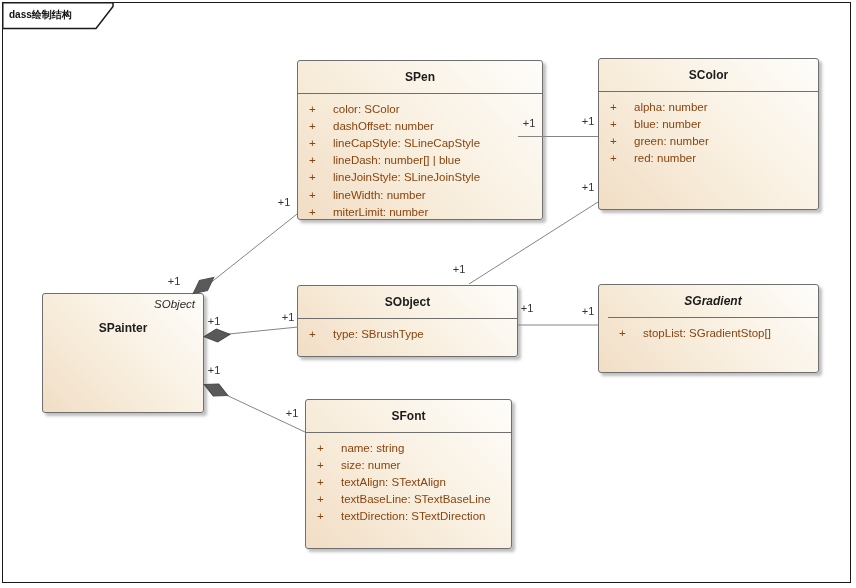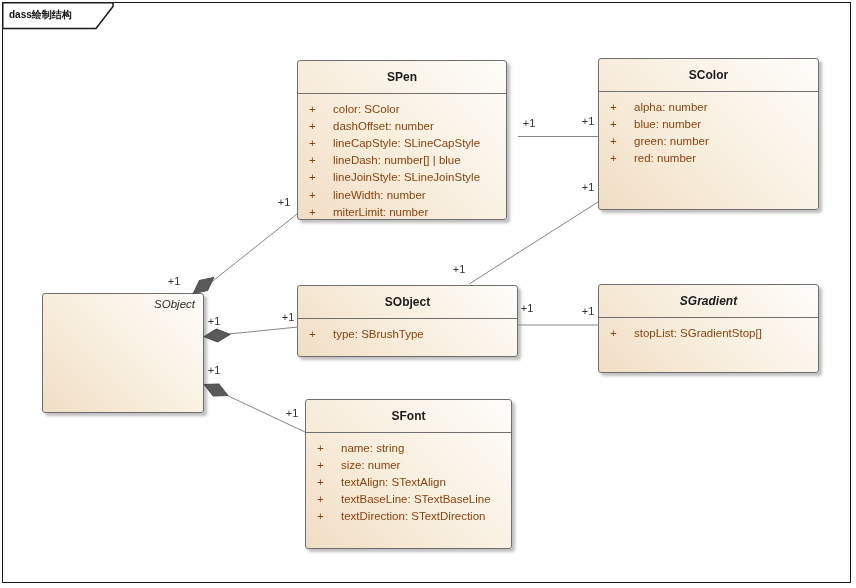--- a/index.html
+++ b/index.html
@@ -59,23 +59,24 @@
 <div id="canvas">
 
   <div class="frame-border"></div>
   <svg class="frame-tab-svg" width="120" height="30">
     <polygon points="0.75,0.75 111,0.75 111,4.5 94,26.5 0.75,26.5" fill="#ffffff" stroke="#1a1a1a" stroke-width="1.5"></polygon>
   </svg>
   <div class="frame-tab-text">dass绘制结构</div>
 
   <div class="class-box" style="left:42px; top:293px; width:162px; height:120px;">
     <div class="painter-annotation">SObject</div>
-  </div>
-
-  <div class="class-box" style="left:297px; top:60px; width:210px; height:160px;">
+    <div class="painter-name">SPainter</div>
+  </div>
+
+  <div class="class-box" style="left:297px; top:60px; width:246px; height:160px;">
     <div class="class-title">SPen</div>
     <div class="class-attrs">
         <div class="attr-row">
           <span class="vis">+</span>
           <span>color: SColor</span>
         </div>
         <div class="attr-row">
           <span class="vis">+</span>
           <span>dashOffset: number</span>
         </div>
@@ -127,21 +128,21 @@
   <div class="class-box" style="left:297px; top:285px; width:221px; height:72px;">
     <div class="class-title">SObject</div>
     <div class="class-attrs">
         <div class="attr-row">
           <span class="vis">+</span>
           <span>type: SBrushType</span>
         </div>
       </div>
   </div>
 
-  <div class="class-box abstract" style="left:598px; top:284px; width:221px; height:89px;">
+  <div class="class-box abstract" style="left:598px; top:284px; width:221px; height:89px;padding-left:9px;">
     <div class="class-title">SGradient</div>
     <div class="class-attrs">
         <div class="attr-row">
           <span class="vis">+</span>
           <span>stopList: SGradientStop[]</span>
         </div>
       </div>
   </div>
 
   <div class="class-box" style="left:305px; top:399px; width:207px; height:150px;">

